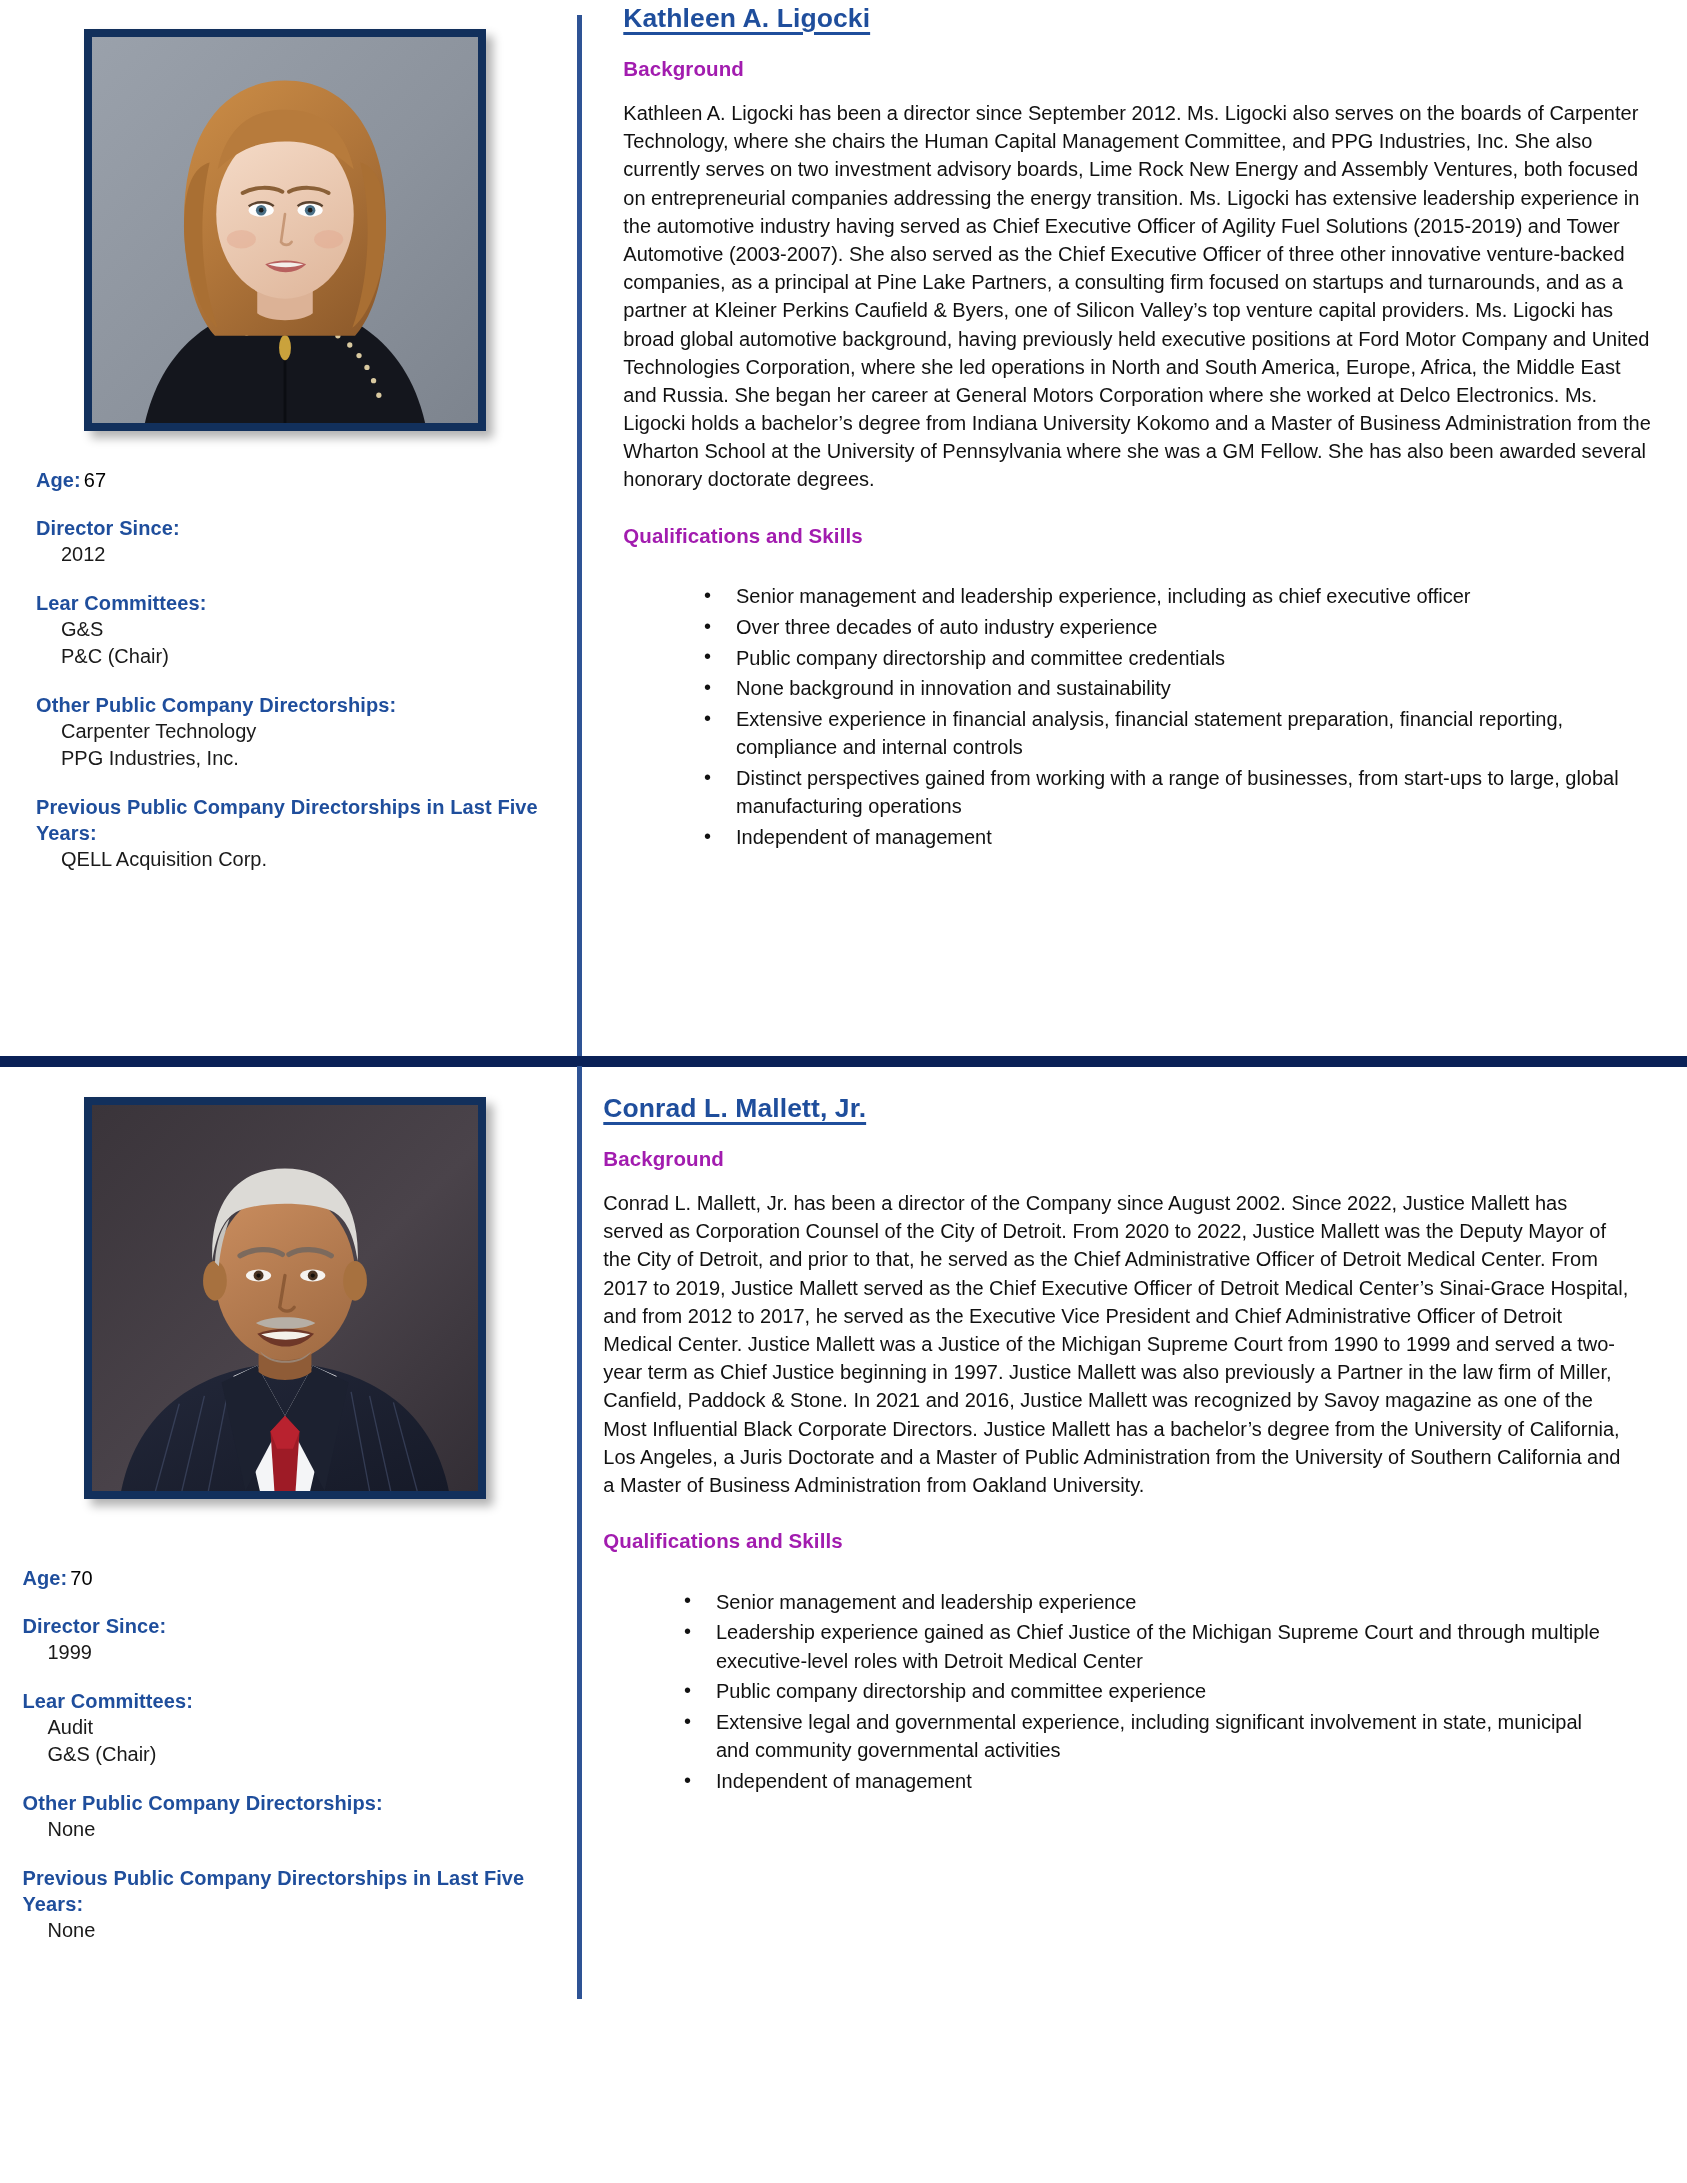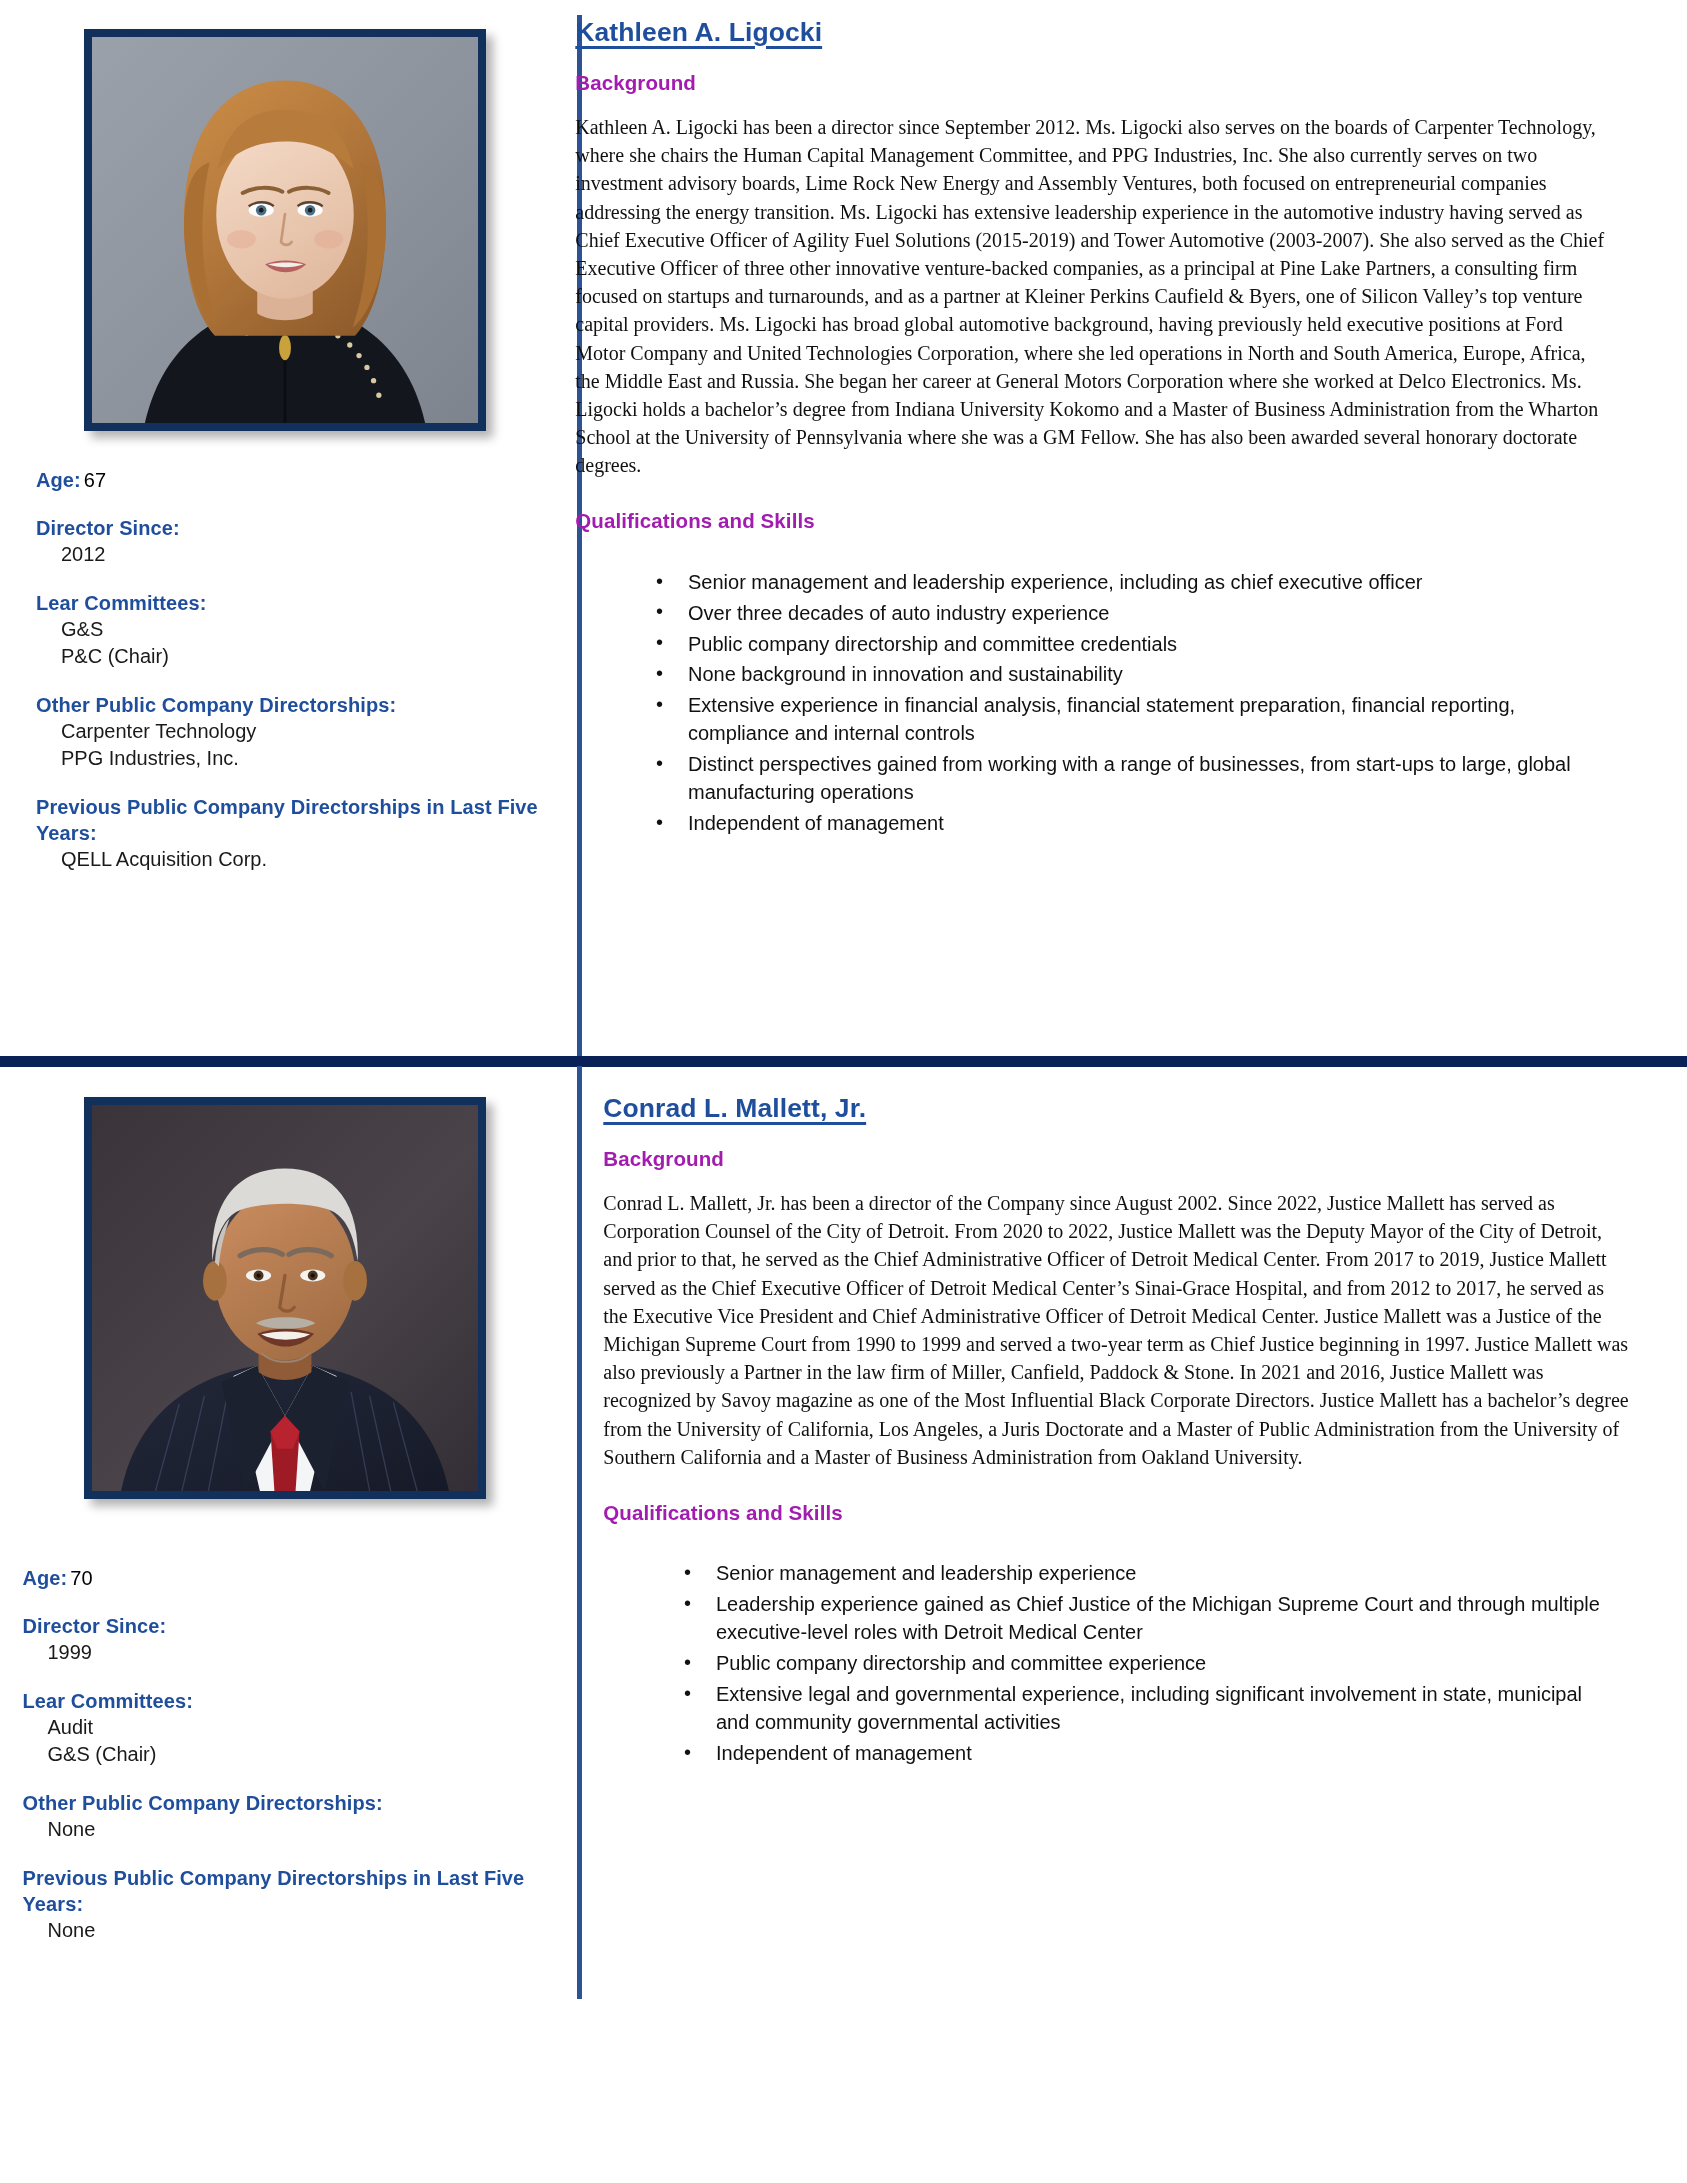--- a/index.html
+++ b/index.html
@@ -112,21 +112,20 @@
     font-weight: bold;
     font-size: 20.5px;
     letter-spacing: 0.1px;
   }
   .bio-para {
     color: #111111;
     font-size: 20px;
     line-height: 1.41;
     text-align: left;
     padding-left: 9.3px;
-    font-family: Liberation Serif, serif;
   }
   ul.quals {
     margin: 16px;
     padding: 0 0 0 74px;
     list-style: none;
   }
   ul.quals li {
     position: relative;
     color: #111111;
     font-size: 20px;
@@ -261,21 +260,21 @@
         </div>
 
         <div class="field-last">
           <div class="lbl" style="max-width:503px;">Previous Public Company Directorships in Last Five Years:</div>
           <div class="val">QELL Acquisition Corp.</div>
         </div>
 
       </div>
     </div>
 
-    <div class="right-col" style="left:566px; width:1039px; padding-top:17px;">
+    <div class="right-col" style="left:614px; width:1039px; padding-top:3px;">
 
       <div style="padding-left:9.3px;">
         <span class="bio-name">Kathleen A. Ligocki</span>
       </div>
 
       <div class="sp-34"></div>
 
       <div class="bio-subhead" style="padding-left:9.3px;">Background</div>
 
       <div class="sp-28"></div>

